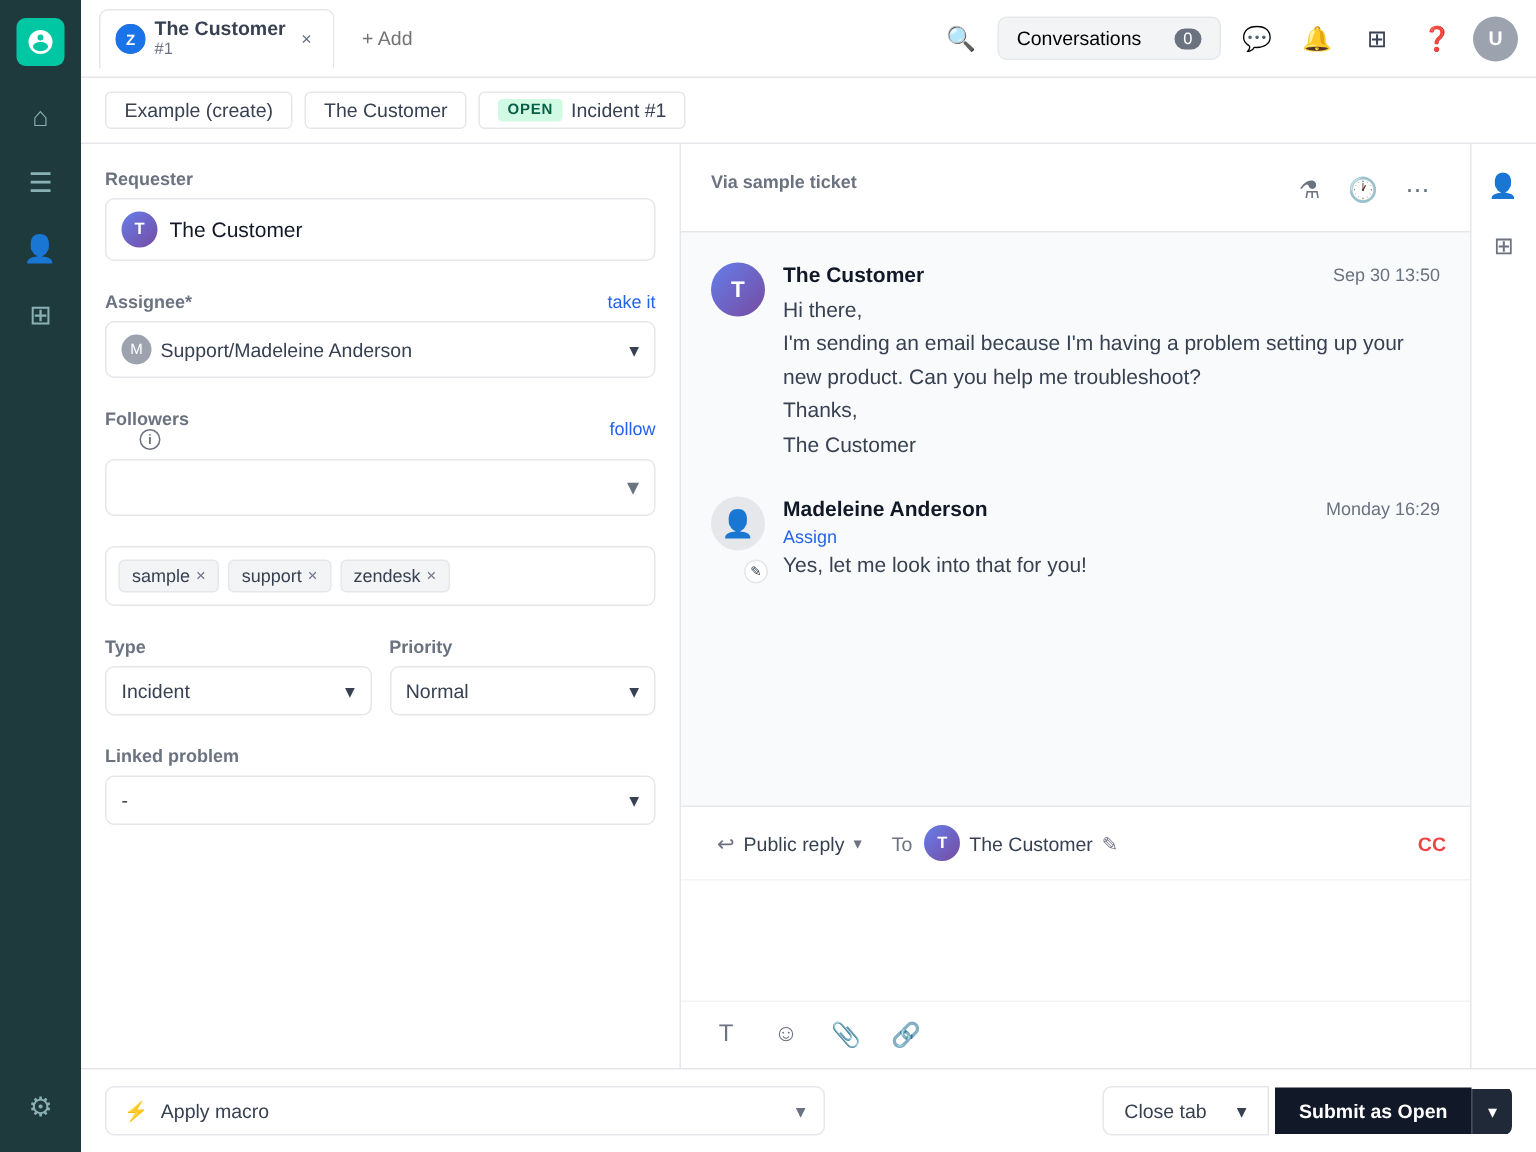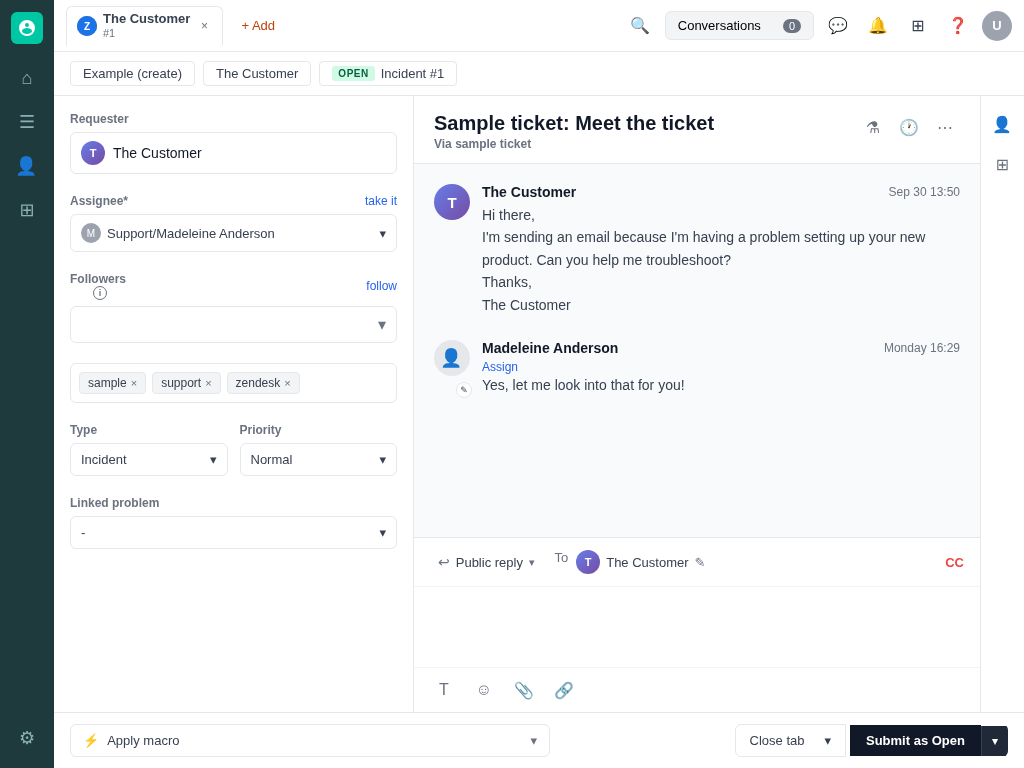--- a/index.html
+++ b/index.html
@@ -80,21 +80,21 @@
       color: #6b7280;
       font-size: 12px;
       cursor: pointer;
     }
 
     .add-tab {
       display: flex; align-items: center; gap: 4px;
       padding: 4px 10px;
       cursor: pointer;
       font-size: 13px;
-      color: #c2410c;
+      color: #737373;
     }
 
     .top-bar-right {
       margin-left: auto;
       display: flex; align-items: center; gap: 8px;
     }
     .icon-btn {
       width: 32px; height: 32px;
       display: flex; align-items: center; justify-content: center;
       border-radius: 50%;
@@ -161,21 +161,21 @@
 
     
     .content-area {
       flex: 1;
       display: flex;
       overflow: hidden;
     }
 
     
     .left-panel {
-      width: 360px;
+      width: 400px;
       background: white;
       border-right: 1px solid #e5e7eb;
       overflow-y: auto;
       padding: 16px;
       flex-shrink: 0;
     }
 
     .field-section { margin-bottom: 20px; }
     .field-label {
       font-size: 12px;
@@ -365,21 +365,21 @@
       display: flex; align-items: center; gap: 6px;
       font-size: 13px;
       font-weight: 500;
       color: #374151;
       cursor: pointer;
       padding: 4px 8px;
       border-radius: 4px;
     }
     .reply-type-icon { font-size: 14px; color: #6b7280; }
     .reply-to {
-      display: flex; gap: 8px;
+      display: flex; align-items: center; gap: 8px;
       font-size: 13px; color: #6b7280;
     }
     .reply-to-name {
       display: flex; align-items: center; gap: 6px;
       font-weight: 500; color: #374151;
     }
     .reply-cc { margin-left: auto; font-size: 13px; color: #ef4444; font-weight: 600; cursor: pointer; }
 
     .reply-input {
       min-height: 80px;
@@ -673,21 +673,20 @@
           <span>▾</span>
         </div>
       </div>
 
     </div>
 
     <div class="middle-panel">
 
       <div class="ticket-header">
         <div>
-          <div class="ticket-title">Sample ticket: Meet the ticket</div>
           <div class="ticket-subtitle">Via sample ticket</div>
         </div>
         <div class="ticket-actions">
           <div class="ticket-action-btn">⚗</div>
           <div class="ticket-action-btn">🕐</div>
           <div class="ticket-action-btn">⋯</div>
         </div>
       </div>
 
       <div class="messages-area">

